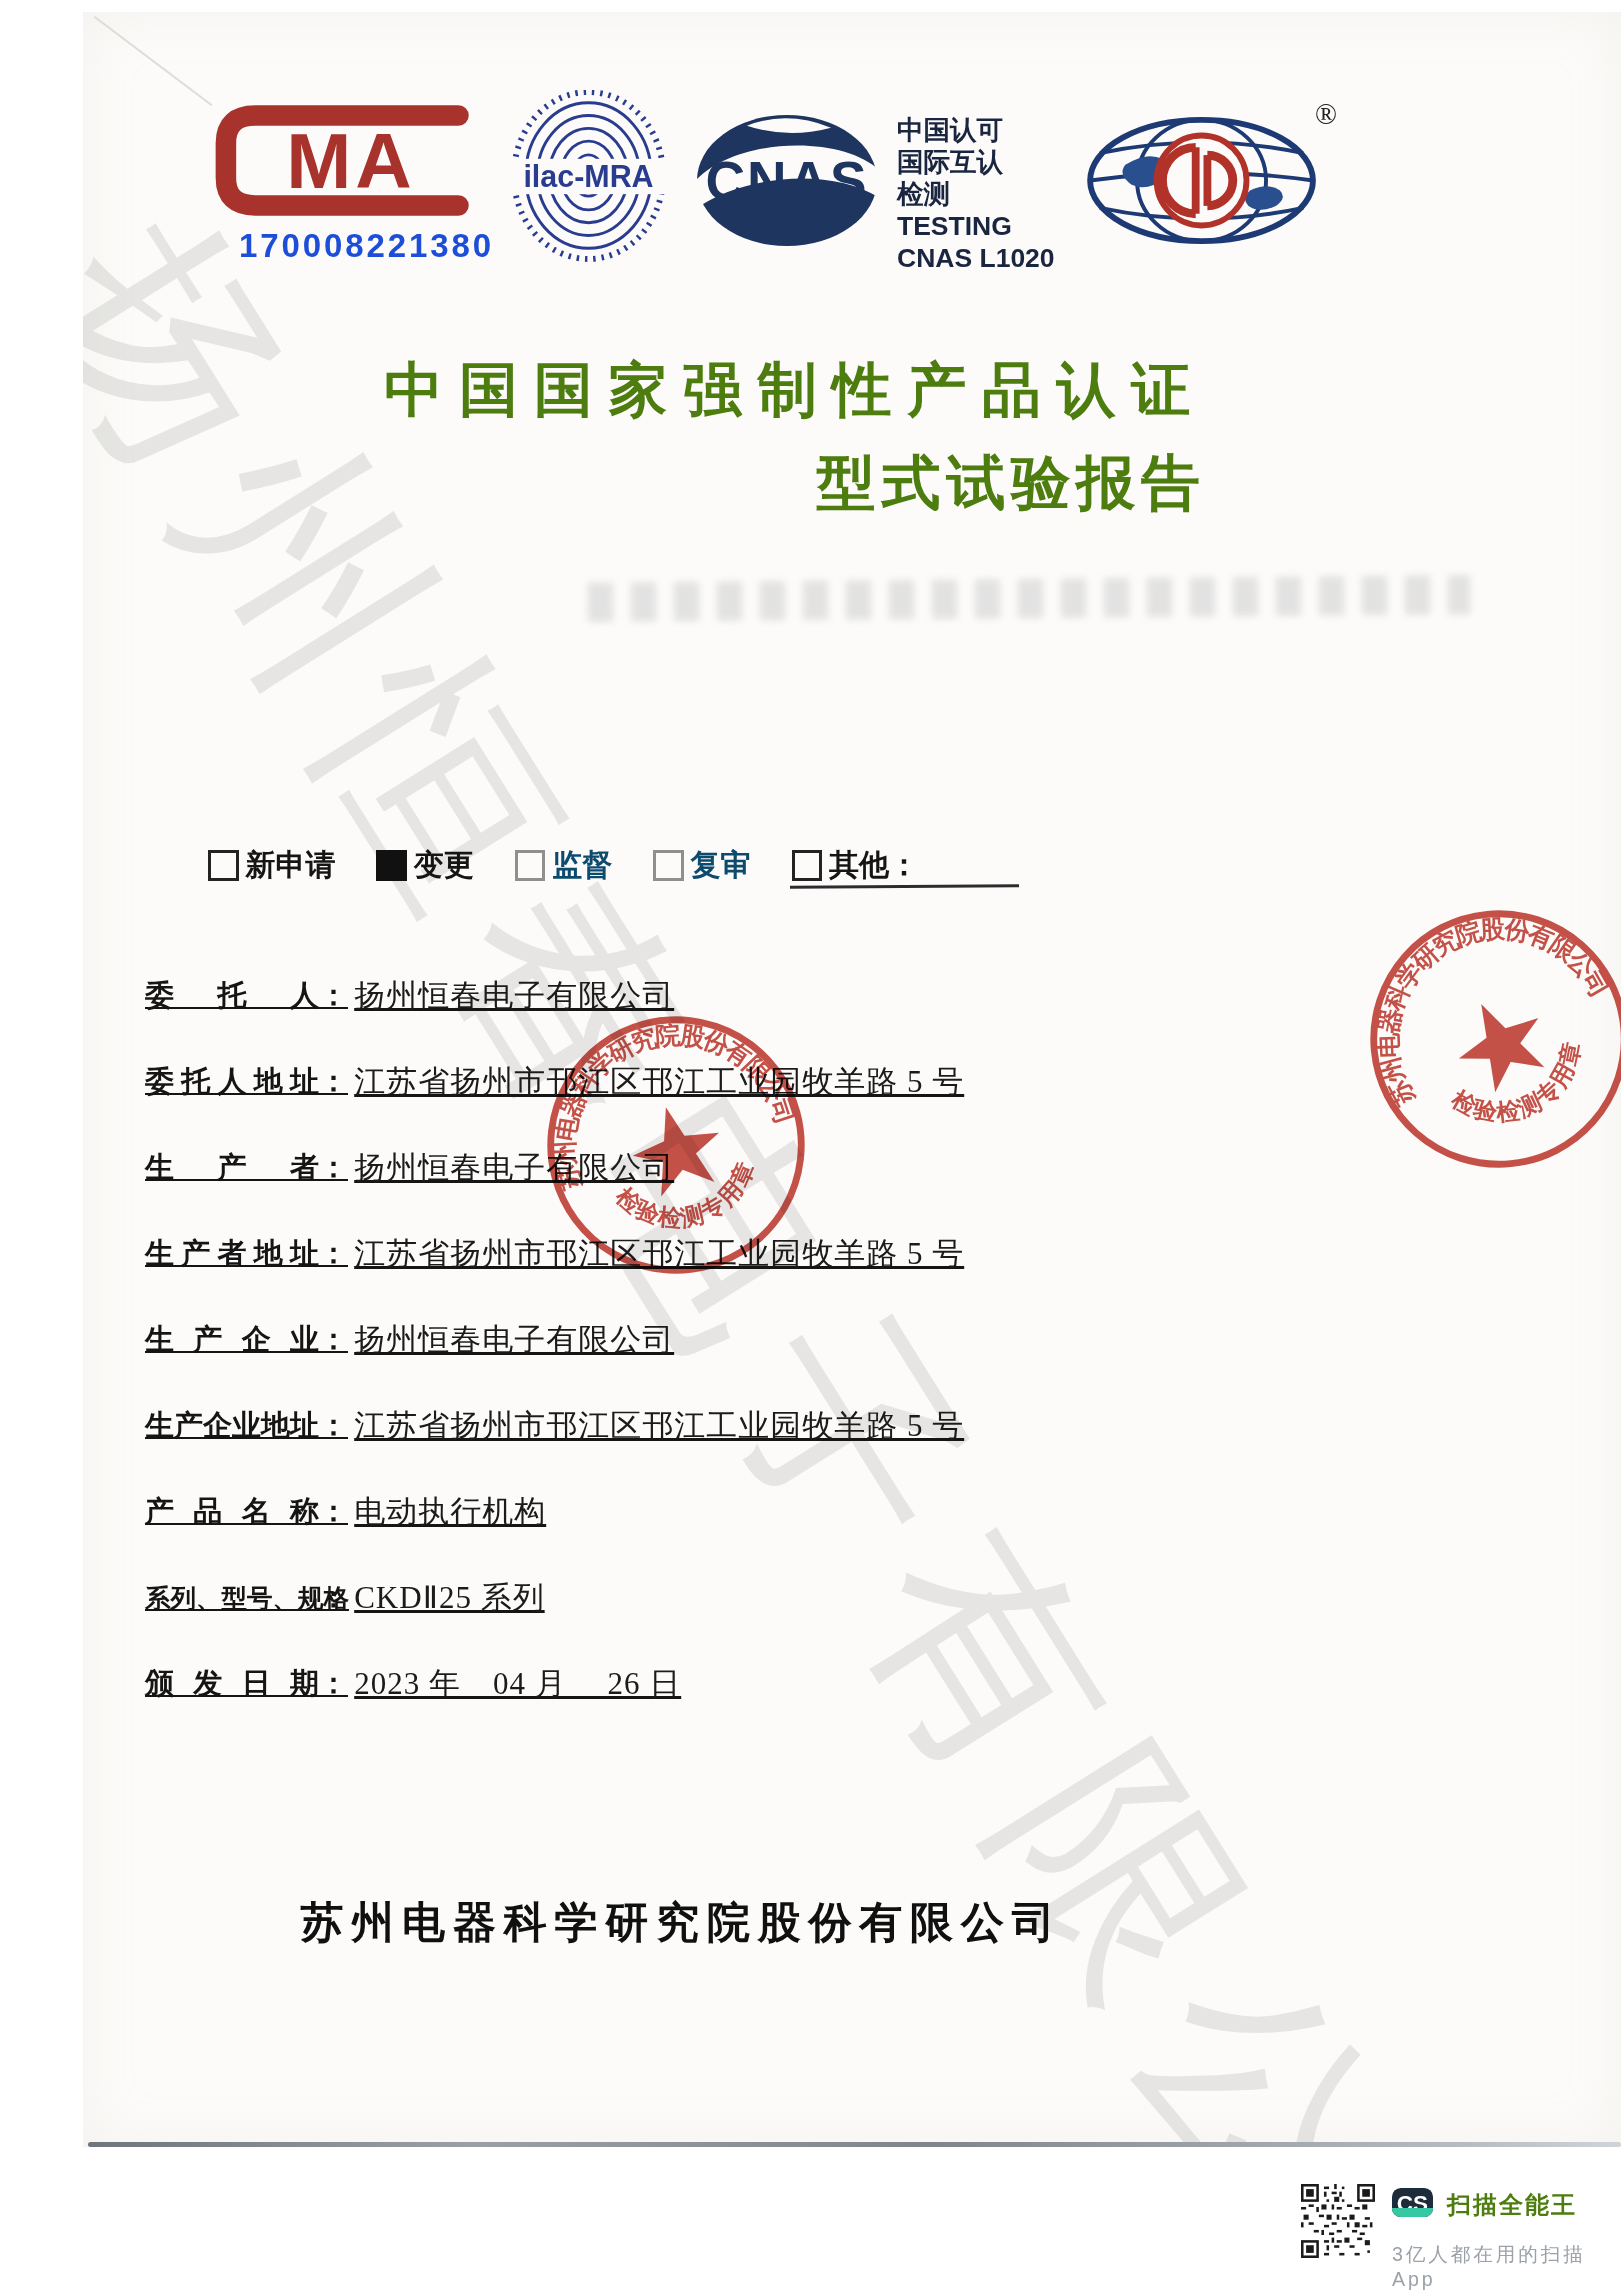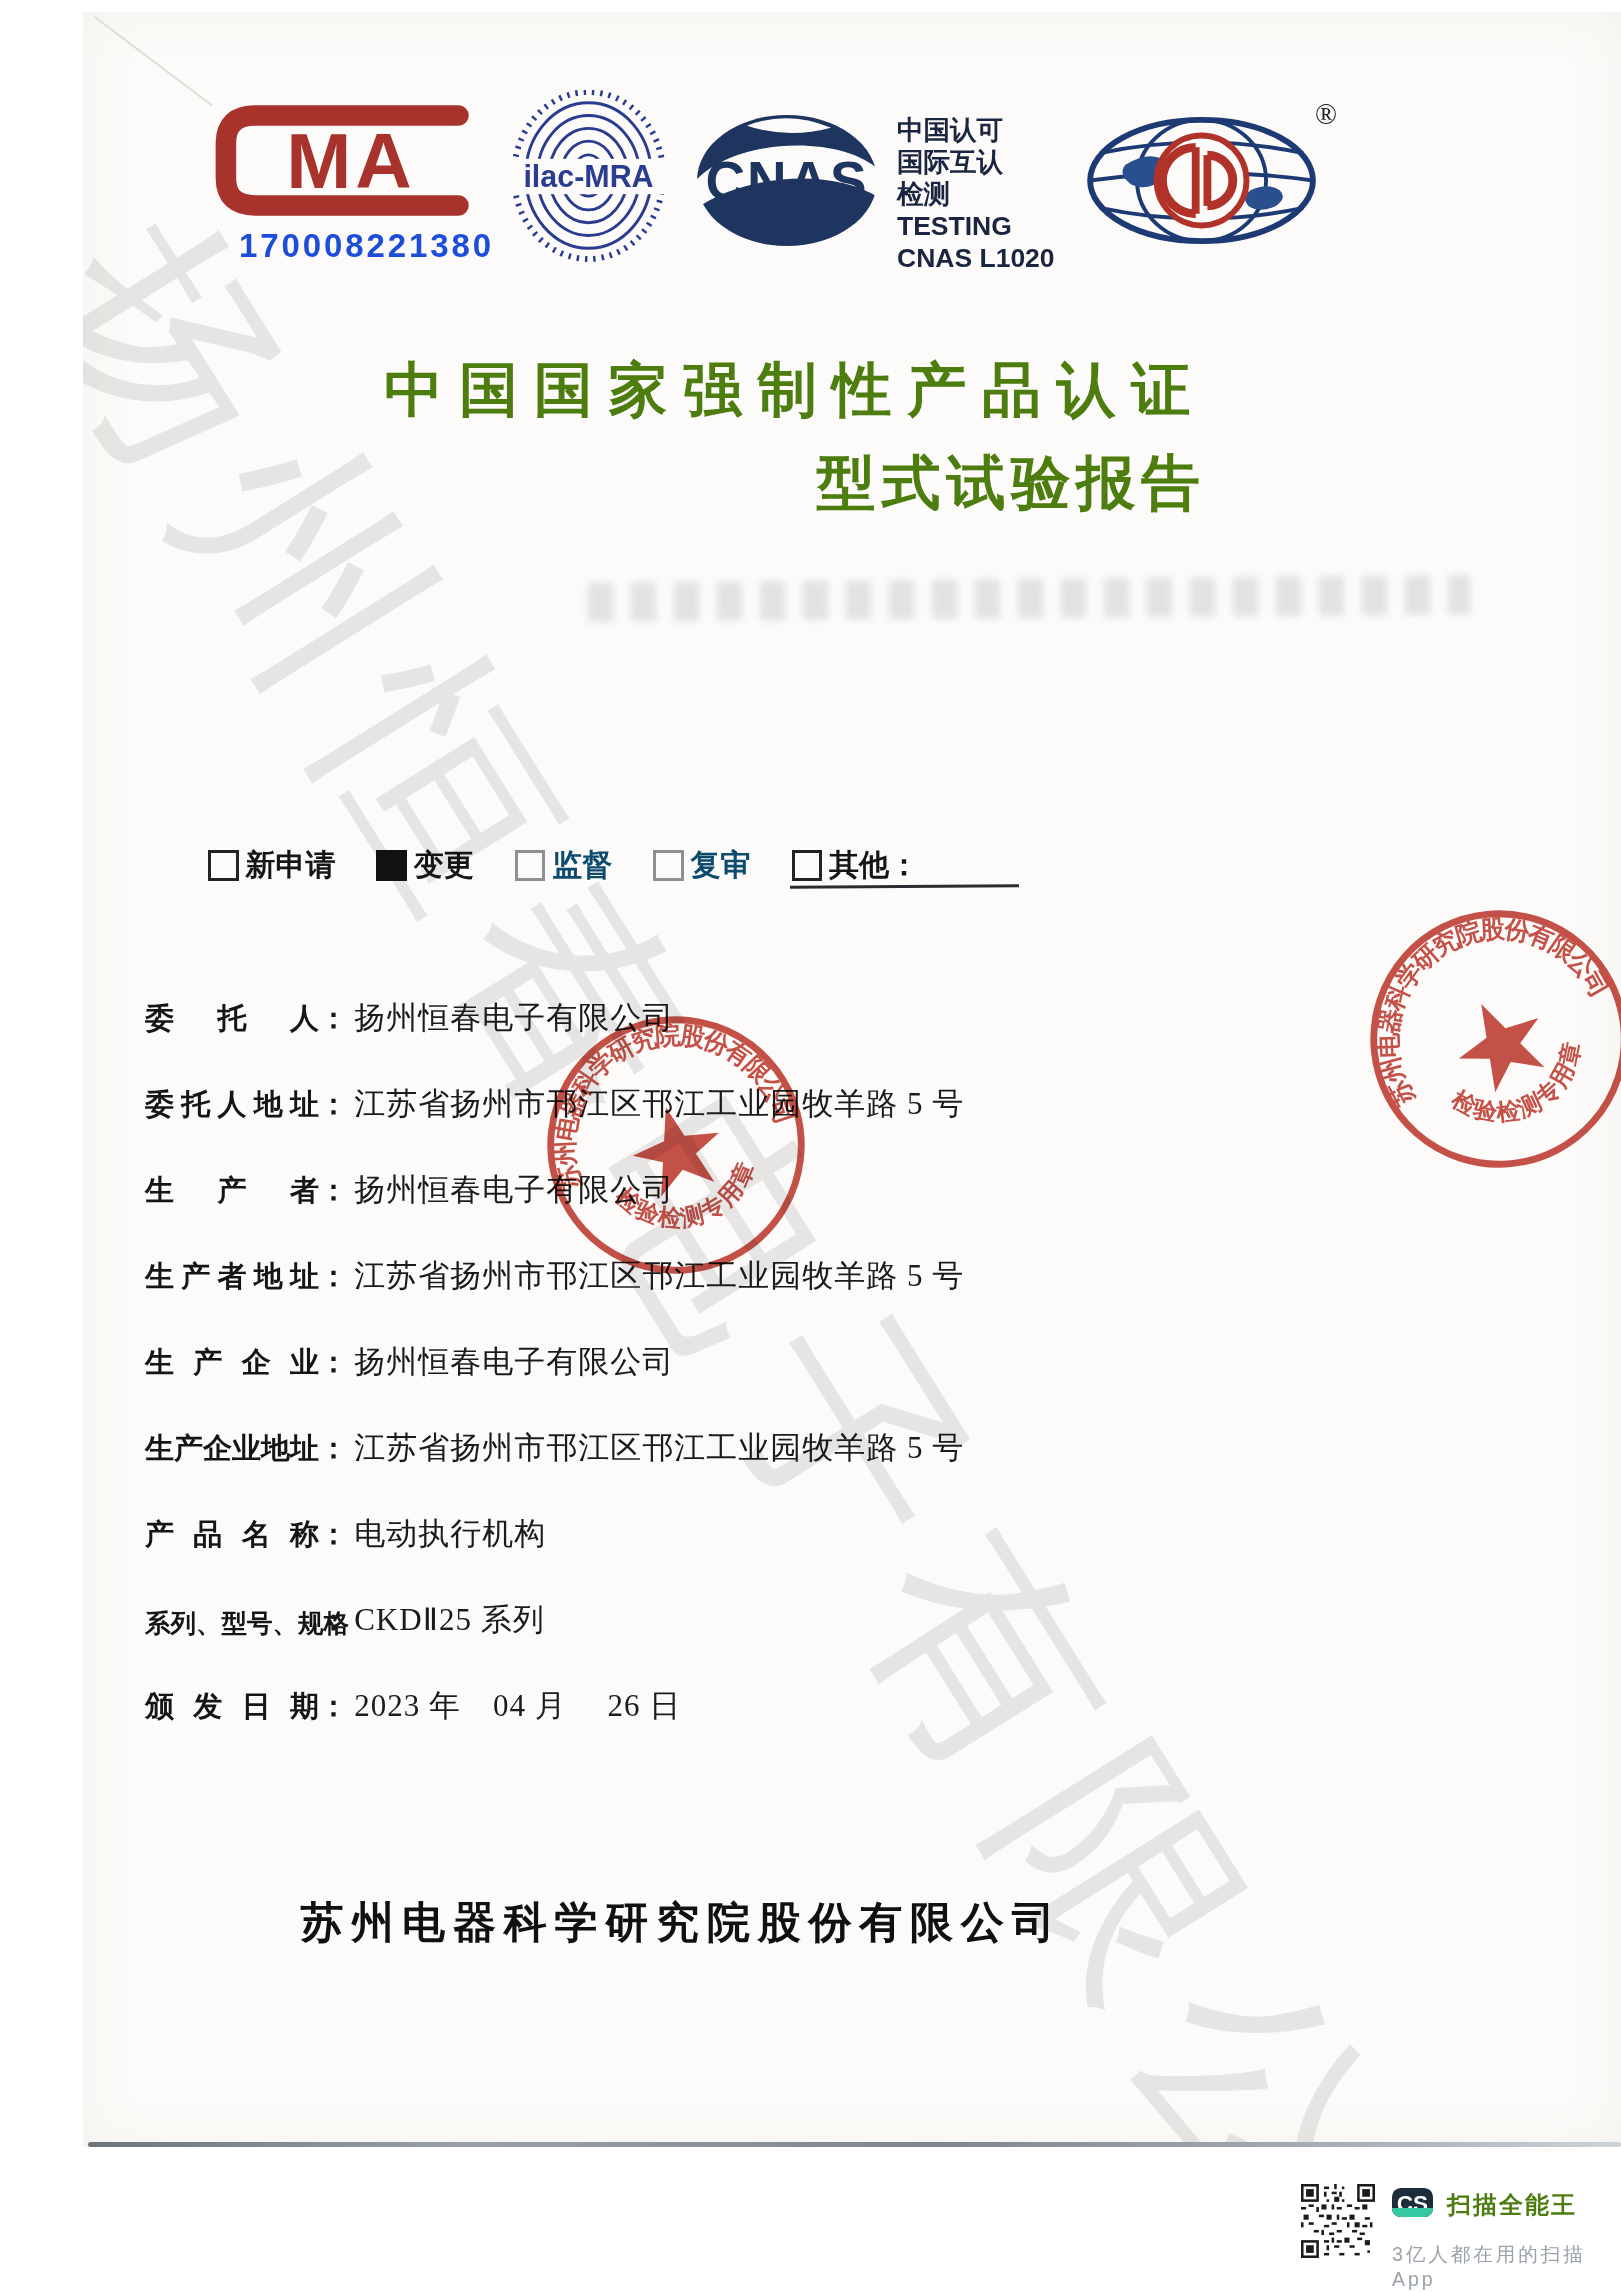--- a/index.html
+++ b/index.html
@@ -35,21 +35,21 @@
   .numval{font-family:"Liberation Serif",serif;font-size:34px;font-weight:bold;letter-spacing:0.5px;
           border-bottom:2.9px solid #24242a;padding:0 9.8px 1px 3.9px;margin-left:9.8px;line-height:37px;}
   .cbrow{left:208px;top:845px;display:flex;gap:41px;font-size:30px;font-weight:bold;justify-content:space-between;}
   .cb{display:inline-flex;align-items:center;}
   .cb .box{width:24.5px;height:24.5px;border:3.4px solid #232323;margin-right:6.9px;background:transparent;flex:none;}
   .cb .box.checked{background:#111;border-color:#111;}
   .cbrow .cb:nth-of-type(3),.cbrow .cb:nth-of-type(4){color:#0c4a6e;}
   .cbrow .cb:nth-of-type(3) .box,.cbrow .cb:nth-of-type(4) .box{border-color:#8f8f8f;}
   .blankline{left:790px;top:885px;width:229px;height:2.9px;background:#2c2c30;transform:rotate(-.4deg);}
   .fields{left:145px;top:953px;}
-  .frow{height:86px;display:flex;align-items:flex-end;}
+  .frow{height:86px;display:flex;align-items:center;text-decoration:underline;}
   .lbl{display:inline-block;width:174px;font-size:29px;font-weight:bold;text-align:justify;
        text-align-last:justify;-moz-text-align-last:justify;white-space:nowrap;}
   .lbl.long{font-size:25.5px;letter-spacing:0;}
   .colon{display:inline-block;width:27.4px;font-size:29px;font-weight:bold;}
   .fval{font-family:"Liberation Serif",serif;font-size:31px;margin-left:7.8px;letter-spacing:1px;color:#1b1b1b;}
   .issuer{left:118px;top:1894px;width:1127px;text-align:center;font-size:43px;font-weight:bold;
           letter-spacing:7.8px;color:#101010;}
   .paper-edge{left:88px;top:2142px;width:1533px;height:4.9px;border-radius:2.9px;
               background:linear-gradient(90deg,#6f757c,#9aa0a6 25%,#7f858b 55%,#b6bcc1 90%,#cfd4d8);}
   

